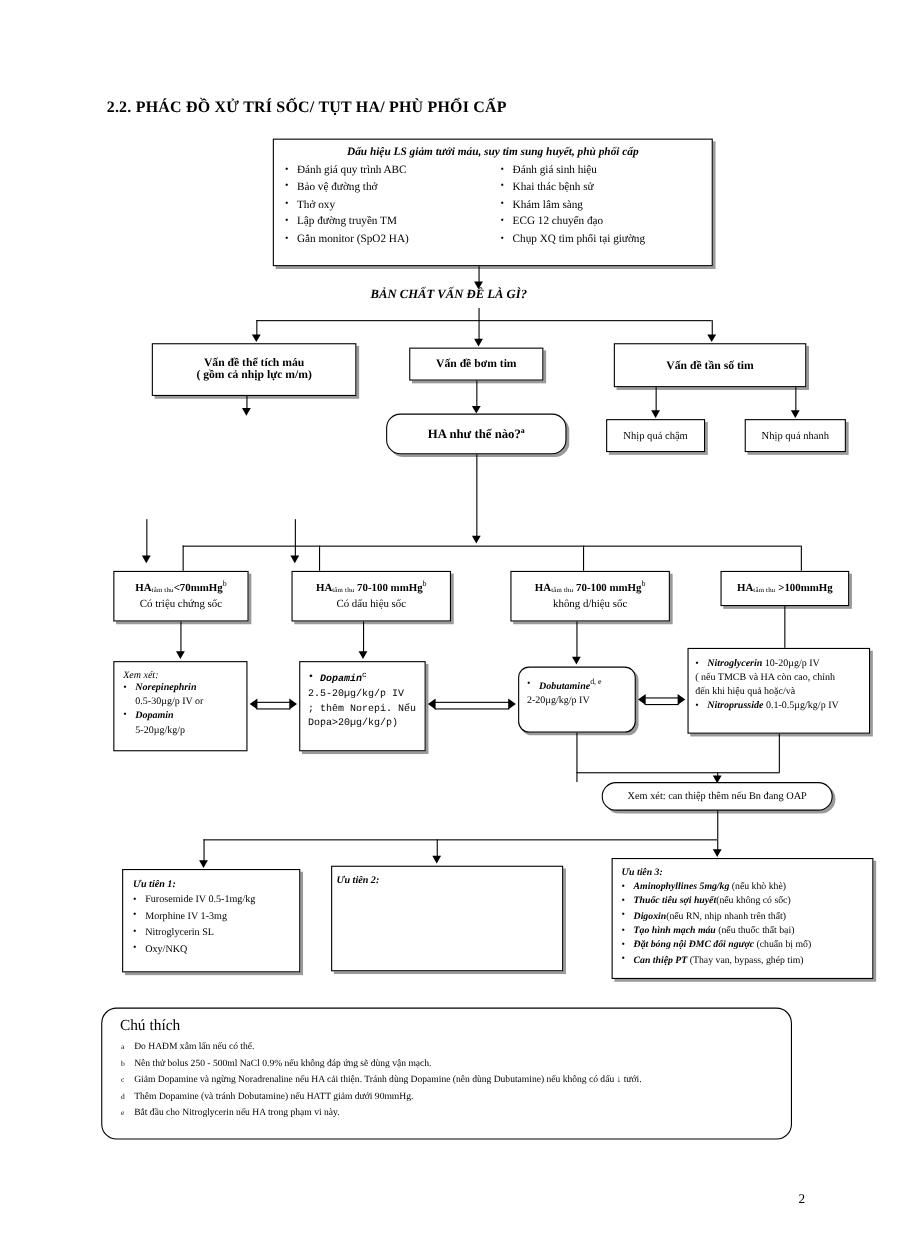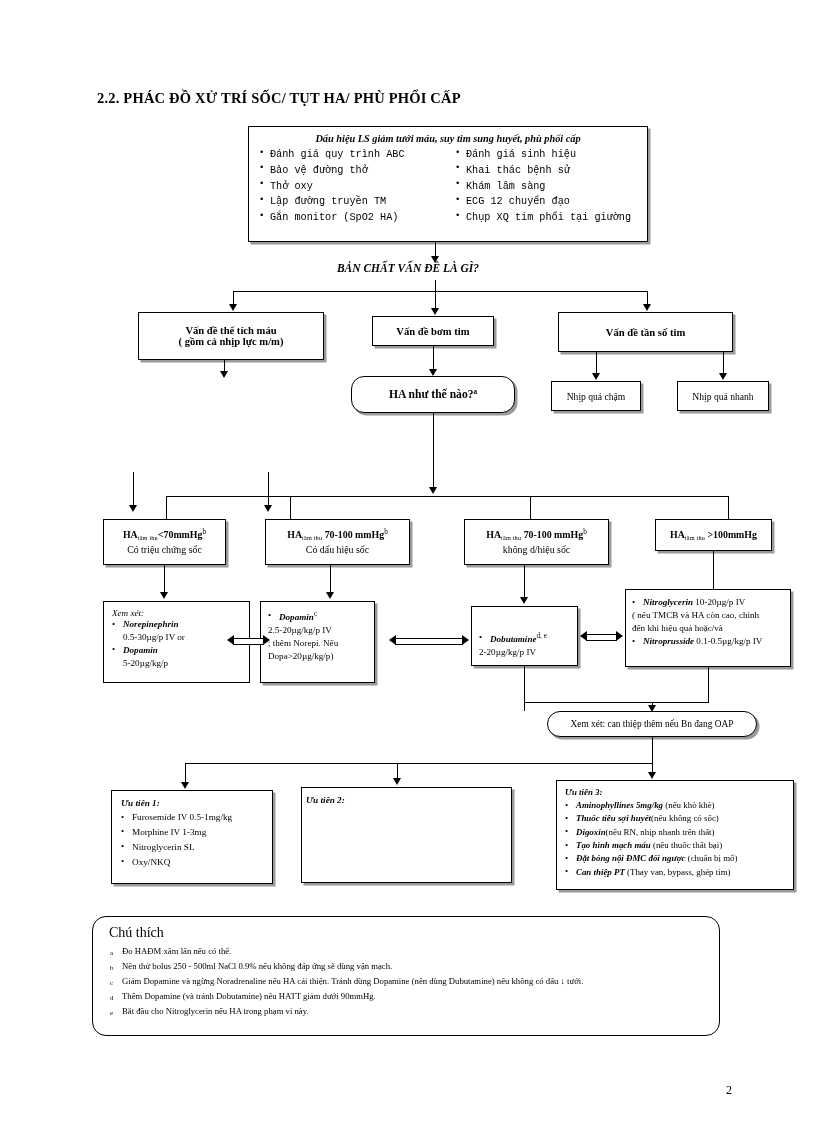--- a/index.html
+++ b/index.html
@@ -51,21 +51,21 @@
     position: absolute; left: 0; top: -0.5px;
     font-size: 9px;
   }
   ul.bl > li.nobul { padding-left: 0; }
   ul.bl > li.nobul::before { content: ""; }
 
   
   #signs-box { left: 248px; top: 126px; width: 400px; height: 116px; padding: 6px 10px 0 10px; }
   #signs-box .hdr { font-size: 10.3px; text-align: center; margin-bottom: 3px; }
   #signs-cols { display: flex; gap: 14px; font-size: 10.2px; }
-  #signs-cols > ul { width: 50%; font-family: Liberation Mono, monospace; }
+  #signs-cols > ul { width: 50%; }
   #signs-cols > ul > li { line-height: 1.55; }
 
   
   #question { left: 0; top: 262px; width: 816px; text-align: center; font-size: 11.5px; }
 
   
   .vline { background: #000; width: 1px; }
   .hline { background: #000; height: 1px; }
   .arrow-d {
     width: 0; height: 0;
@@ -111,23 +111,23 @@
   .bpbox { font-size: 9.9px; line-height: 1.5; }
   .bpbox .l1 { white-space: nowrap; }
   #bp1 { left: 103px; top: 519px; width: 123px; height: 46px; }
   #bp2 { left: 265px; top: 519px; width: 145px; height: 46px; }
   #bp3 { left: 464px; top: 519px; width: 145px; height: 46px; }
   #bp4 { left: 655px; top: 519px; width: 117px; height: 32px; }
   .sub { font-size: 6.2px; vertical-align: -1.5px; letter-spacing: .2px; }
   .sup { font-size: 7.2px; vertical-align: 4px; }
 
   
-  #rx1 { left: 103px; top: 601px; width: 147px; height: 82px; padding: 6px 6px 0 8px; font-size: 9.1px; }
-  #rx2 { left: 260px; top: 601px; width: 115px; height: 82px; padding: 7px 5px 0 7px; font-size: 9.1px; }
-  #rx3 { left: 471px; top: 606px; width: 107px; height: 60px; padding: 24px 5px 0 7px; font-size: 9.1px; }
+  #rx1 { left: 103px; top: 601px; width: 122px; height: 82px; padding: 6px 6px 0 8px; font-size: 9.1px; }
+  #rx2 { left: 272px; top: 601px; width: 115px; height: 82px; padding: 7px 5px 0 7px; font-size: 9.1px; font-family: Liberation Mono, monospace; }
+  #rx3 { left: 471px; top: 606px; width: 107px; height: 60px; padding: 8px 5px 0 7px; font-size: 9.1px; border-radius: 10px; }
   #rx4 { left: 625px; top: 589px; width: 166px; height: 78px; padding: 6px 4px 0 6px; font-size: 9.1px; }
   .rx-line { line-height: 1.45; }
   #rx1 ul > li, #rx2 ul > li, #rx3 ul > li, #rx4 ul > li { line-height: 1.42; }
 
   
   #oap { left: 547px; top: 711px; width: 210px; height: 26px; font-size: 9.4px; }
 
   
   #pr1 { left: 111px; top: 790px; width: 162px; height: 94px; padding: 7px 6px 0 9px; font-size: 9.2px; }
   #pr2 { left: 301px; top: 787px; width: 211px; height: 96px; padding: 7px 6px 0 4px; font-size: 9.2px; }

